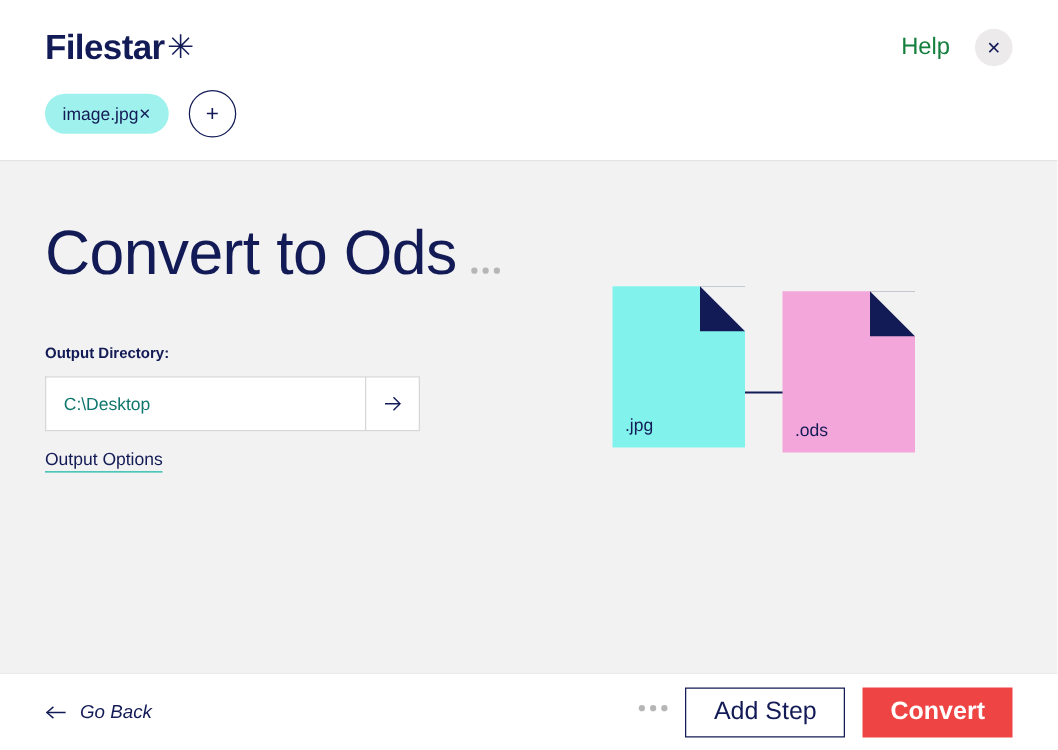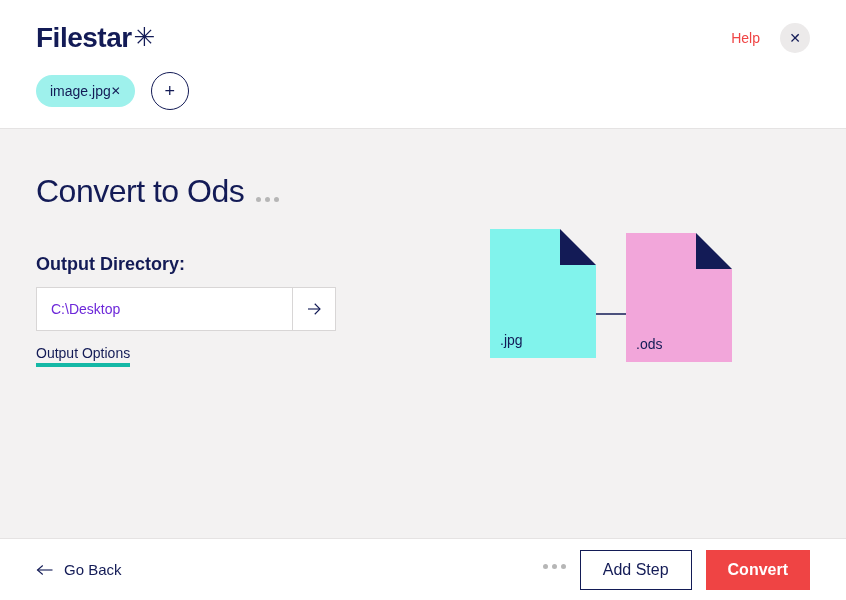--- a/index.html
+++ b/index.html
@@ -3,54 +3,54 @@
 <meta charset="utf-8">
 <style>
   * { box-sizing: border-box; margin: 0; padding: 0; }
   html, body { width: 846px; height: 600px; font-family: -apple-system, BlinkMacSystemFont, "Segoe UI", Arial, sans-serif; background: #fff; color: #131b56; overflow: hidden; }
   .app { display: flex; flex-direction: column; height: 100%; }
   .header { background: #fff; padding: 22px 36px 18px 36px; position: relative; text-align: center; }
   .header-top { display: flex; align-items: center; justify-content: space-between; }
   .logo { font-size: 28px; font-weight: 600; color: #131b56; letter-spacing: -0.5px; }
   .logo-star { font-size: 26px; font-weight: 300; vertical-align: top; margin-left: 2px; }
   .header-right { display: flex; align-items: center; gap: 20px; }
-  .help { color: #ef4444; font-size: 14px; cursor: pointer; }
+  .help { color: #15803d; font-size: 19px; cursor: pointer; }
   .close-circle { width: 30px; height: 30px; border-radius: 50%; background: #eceaea; display:flex; align-items:center; justify-content:center; cursor:pointer; color:#131b56; font-size:14px; }
   .chips { display: flex; gap: 16px; margin-top: 18px; align-items:center; }
   .chip { display:flex; align-items:center; background:#9ef1ec; color:#131b56; padding:8px 14px; border-radius:20px; font-size:14px; }
   .chip .x { font-size:12px; cursor:pointer; }
   .add-chip { width:38px; height:38px; border:1.5px solid #131b56; border-radius:50%; display:flex; align-items:center; justify-content:center; cursor:pointer; color:#131b56; font-size:18px; font-weight:300; }
   .main { flex:1; background:#f3f2f2; border-top:1px solid #e5e3e3; padding:44px 36px 20px 36px; position:relative; }
   .title-row { display:flex; align-items:baseline; gap:12px; }
-  .title { font-size:32px; font-weight:400; color:#131b56; letter-spacing:-0.5px; }
+  .title { font-size:50px; font-weight:400; color:#131b56; letter-spacing:-0.5px; }
   .dots { display:flex; gap:4px; align-items:flex-end; padding-bottom:6px; cursor:pointer;}
   .dots span { width:5px; height:5px; background:#b6b6b6; border-radius:50%; display:block; }
-  .field-label { font-size:18px; font-weight:600; color:#131b56; margin-top:44px; }
+  .field-label { font-size:12px; font-weight:600; color:#131b56; margin-top:44px; }
   .output-row { display:flex; margin-top:12px; width:300px; }
-  .output-input { flex:1; height:44px; border:1px solid #d8d6d6; background:#fff; padding:0 14px; font-size:14px; color:#6d28d9; border-right:none; outline:none; }
+  .output-input { flex:1; height:44px; border:1px solid #d8d6d6; background:#fff; padding:0 14px; font-size:14px; color:#0f766e; border-right:none; outline:none; }
   .output-btn { width:44px; height:44px; border:1px solid #d8d6d6; background:#fff; display:flex; align-items:center; justify-content:center; cursor:pointer; }
   .arrow-svg { width:18px; height:18px; stroke:#131b56; stroke-width:1.5; fill:none; }
-  .output-options { display:inline-block; margin-top:14px; font-size:14px; color:#131b56; border-bottom:4px solid #14b8a6; padding-bottom:2px; cursor:pointer; }
+  .output-options { display:inline-block; margin-top:14px; font-size:14px; color:#131b56; border-bottom:1px solid #14b8a6; padding-bottom:2px; cursor:pointer; }
   .illustration { position:absolute; top:100px; left:490px; width:300px; height:200px; }
   .file-box { position:absolute; width:106px; height:129px; }
   .file-body { position:absolute; inset:0; }
   .file1 .file-body { background:#81f3ec; }
   .file2 .file-body { background:#f2a6da; }
   .fold { position:absolute; top:0; right:0; width:36px; height:36px; background:#131b56; }
   .fold::after { content:""; position:absolute; top:0; right:0; border-top:36px solid #f3f2f2; border-left:36px solid transparent; }
   .file-ext { position:absolute; bottom:10px; left:10px; font-size:14px; color:#131b56; }
   .file1 { left:0; top:0; }
   .file2 { left:136px; top:4px; }
   .conv-arrow { position:absolute; left:106px; top:70px; width:80px; height:30px; }
   .conv-arrow svg { width:100%; height:100%; stroke:#131b56; stroke-width:1.5; fill:none; }
   .footer { height:62px; background:#fff; border-top:1px solid #e5e3e3; display:flex; align-items:center; justify-content:space-between; padding:0 36px; }
-  .go-back { display:flex; align-items:center; gap:10px; color:#131b56; font-size:15px; cursor:pointer; }
+  .go-back { display:flex; align-items:center; gap:10px; color:#131b56; font-size:15px; cursor:pointer;font-style:italic; }
   .go-back svg { width:18px; height:14px; stroke:#131b56; stroke-width:1.5; fill:none; }
   .footer-right { display:flex; align-items:center; gap:14px; }
-  .btn { height:40px; padding:0 22px; font-size:16px; display:flex; align-items:center; justify-content:center; cursor:pointer; }
+  .btn { height:40px; padding:0 22px; font-size:20px; display:flex; align-items:center; justify-content:center; cursor:pointer; }
   .btn-outline { border:1.5px solid #131b56; background:#fff; color:#131b56; }
   .btn-primary { border:none; background:#ef4444; color:#fff; font-weight:700; }
 </style>
 </head>
 <body>
 
 <div class="app">
 
   <div class="header">
     <div class="header-top">

